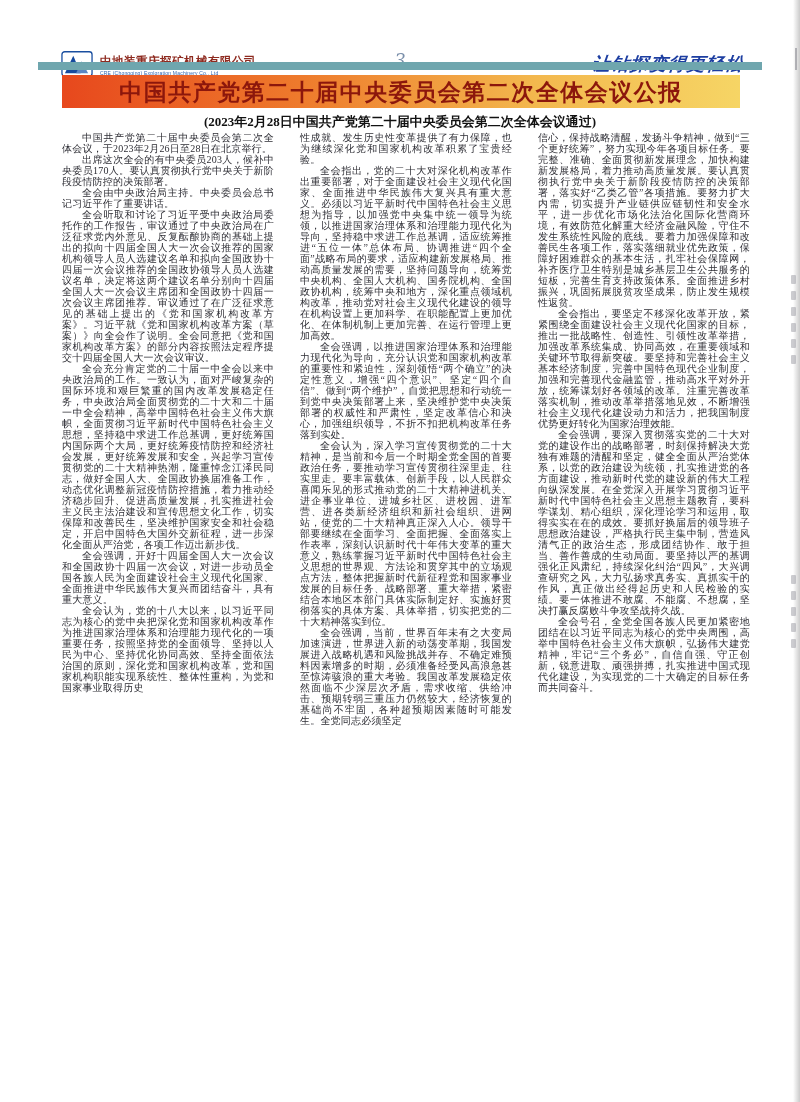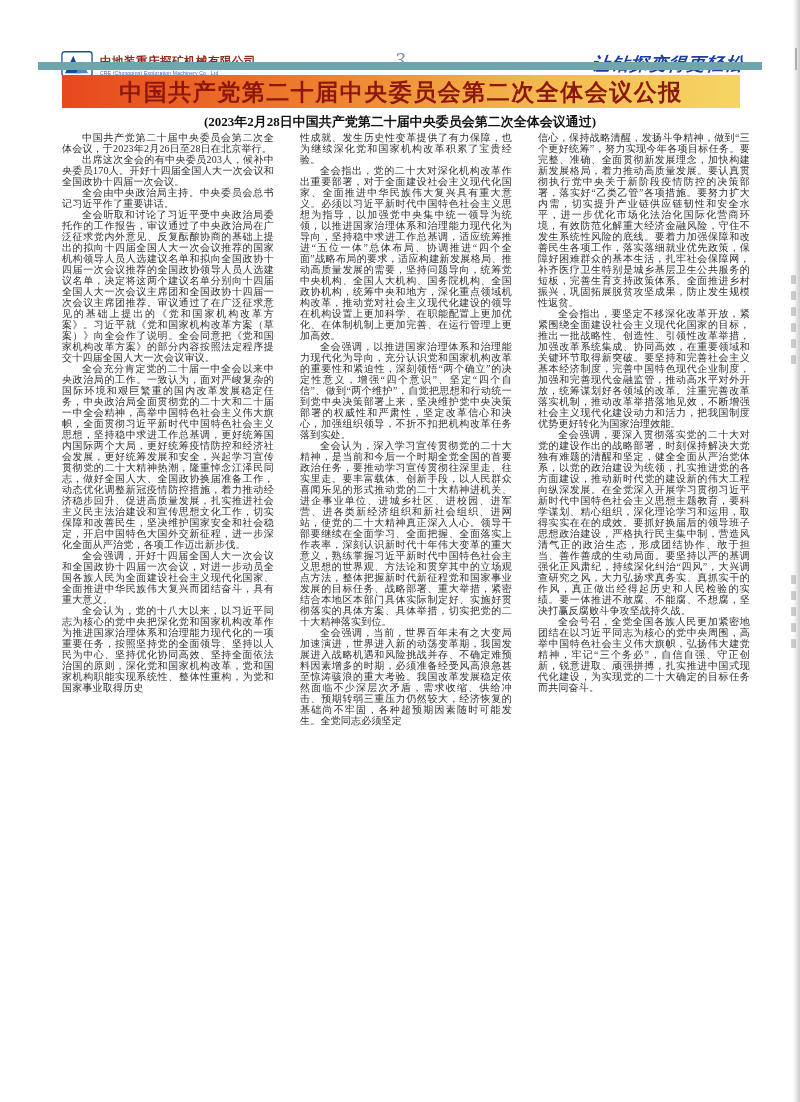--- a/index.html
+++ b/index.html
@@ -57,21 +57,21 @@
   <div class="tealbar"></div>
 
   <div class="banner">
     <span class="banner-title">中国共产党第二十届中央委员会第二次全体会议公报</span>
   </div>
   <div class="subtitle">(2023年2月28日中国共产党第二十届中央委员会第二次全体会议通过)</div>
 
   <div class="bodywrap">
     <div class="tcol">
         <p class="par ind">中国共产党第二十届中央委员会第二次全体会议，于2023年2月26日至28日在北京举行。</p>
-        <p class="par ind">出席这次全会的有中央委员203人，候补中央委员170人。开好十四届全国人大一次会议和全国政协十四届一次会议。</p>
+        <p class="par ind">出席这次全会的有中央委员203人，候补中央委员170人。要认真贯彻执行党中央关于新阶段疫情防控的决策部署。</p>
         <p class="par ind">全会由中央政治局主持。中央委员会总书记习近平作了重要讲话。</p>
         <p class="par ind">全会听取和讨论了习近平受中央政治局委托作的工作报告，审议通过了中央政治局在广泛征求党内外意见、反复酝酿协商的基础上提出的拟向十四届全国人大一次会议推荐的国家机构领导人员人选建议名单和拟向全国政协十四届一次会议推荐的全国政协领导人员人选建议名单，决定将这两个建议名单分别向十四届全国人大一次会议主席团和全国政协十四届一次会议主席团推荐。审议通过了在广泛征求意见的基础上提出的《党和国家机构改革方案》。习近平就《党和国家机构改革方案（草案）》向全会作了说明。全会同意把《党和国家机构改革方案》的部分内容按照法定程序提交十四届全国人大一次会议审议。</p>
         <p class="par ind">全会充分肯定党的二十届一中全会以来中央政治局的工作。一致认为，面对严峻复杂的国际环境和艰巨繁重的国内改革发展稳定任务，中央政治局全面贯彻党的二十大和二十届一中全会精神，高举中国特色社会主义伟大旗帜，全面贯彻习近平新时代中国特色社会主义思想，坚持稳中求进工作总基调，更好统筹国内国际两个大局，更好统筹疫情防控和经济社会发展，更好统筹发展和安全，兴起学习宣传贯彻党的二十大精神热潮，隆重悼念江泽民同志，做好全国人大、全国政协换届准备工作，动态优化调整新冠疫情防控措施，着力推动经济稳步回升、促进高质量发展，扎实推进社会主义民主法治建设和宣传思想文化工作，切实保障和改善民生，坚决维护国家安全和社会稳定，开启中国特色大国外交新征程，进一步深化全面从严治党，各项工作迈出新步伐。</p>
         <p class="par ind">全会强调，开好十四届全国人大一次会议和全国政协十四届一次会议，对进一步动员全国各族人民为全面建设社会主义现代化国家、全面推进中华民族伟大复兴而团结奋斗，具有重大意义。</p>
         <p class="par ind">全会认为，党的十八大以来，以习近平同志为核心的党中央把深化党和国家机构改革作为推进国家治理体系和治理能力现代化的一项重要任务，按照坚持党的全面领导、坚持以人民为中心、坚持优化协同高效、坚持全面依法治国的原则，深化党和国家机构改革，党和国家机构职能实现系统性、整体性重构，为党和国家事业取得历史</p>
       </div>
     <div class="tcol">
         <p class="par">性成就、发生历史性变革提供了有力保障，也为继续深化党和国家机构改革积累了宝贵经验。</p>
         <p class="par ind">全会指出，党的二十大对深化机构改革作出重要部署，对于全面建设社会主义现代化国家、全面推进中华民族伟大复兴具有重大意义。必须以习近平新时代中国特色社会主义思想为指导，以加强党中央集中统一领导为统领，以推进国家治理体系和治理能力现代化为导向，坚持稳中求进工作总基调，适应统筹推进“五位一体”总体布局、协调推进“四个全面”战略布局的要求，适应构建新发展格局、推动高质量发展的需要，坚持问题导向，统筹党中央机构、全国人大机构、国务院机构、全国政协机构，统筹中央和地方，深化重点领域机构改革，推动党对社会主义现代化建设的领导在机构设置上更加科学、在职能配置上更加优化、在体制机制上更加完善、在运行管理上更加高效。</p>
         <p class="par ind">全会强调，以推进国家治理体系和治理能力现代化为导向，充分认识党和国家机构改革的重要性和紧迫性，深刻领悟“两个确立”的决定性意义，增强“四个意识”、坚定“四个自信”、做到“两个维护”，自觉把思想和行动统一到党中央决策部署上来，坚决维护党中央决策部署的权威性和严肃性，坚定改革信心和决心，加强组织领导，不折不扣把机构改革任务落到实处。</p>

